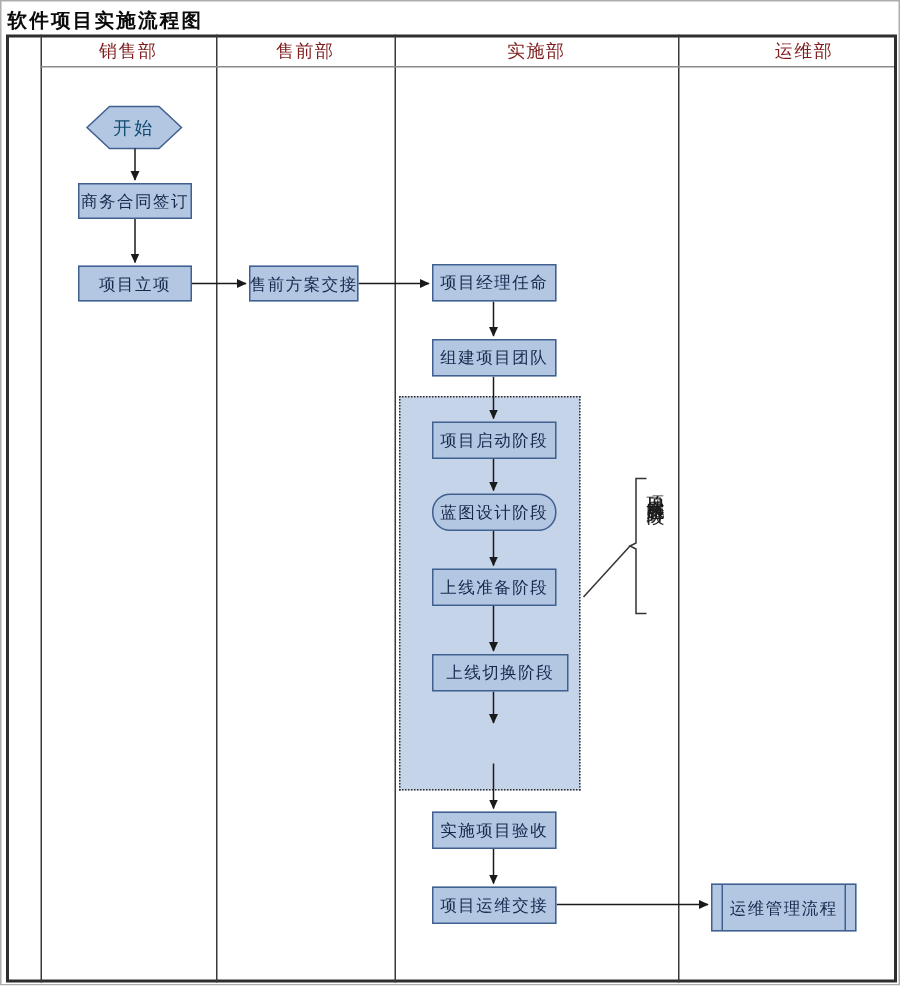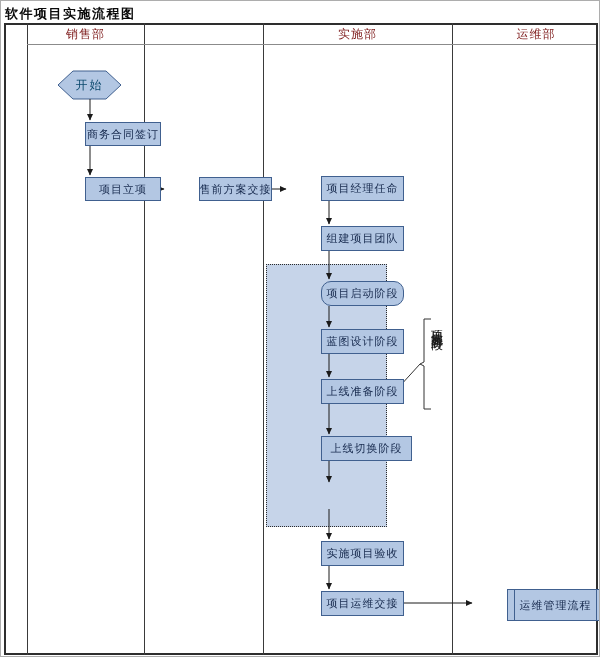--- a/index.html
+++ b/index.html
@@ -32,21 +32,21 @@
   .lh3 { left:451px; width:146px;padding-left:11px; }
 
   .group-box {
     position:absolute; left:265px; top:263px; width:121px; height:263px;
     background:var(--group-fill,#c6d4e9); border:1px dotted #2b2b2b; box-sizing:border-box;
   }
   .node {
     position:absolute; display:flex; align-items:center; justify-content:center;
     background:var(--node-fill,#b3c7e3); border:1px solid var(--node-border,#40608f);
     box-sizing:border-box; font-size:11px; letter-spacing:1px;
-    color:#16294d; white-space:nowrap; text-align:center;margin-left:33px;
+    color:#16294d; white-space:nowrap; text-align:center;
   }
   .hex-label {
     position:absolute; left:57px; top:70px; width:63px; height:28px;
     display:flex; align-items:center; justify-content:center;
     font-size:12px; letter-spacing:2px; color:#0c4a6e;
   }
   .predefined::before, .predefined::after {
     content:""; position:absolute; top:0; bottom:0; width:1px;
     background:var(--node-border,#40608f);
   }
@@ -70,20 +70,21 @@
   <div class="title">软件项目实施流程图</div>
 
   <div class="frame"></div>
   <div class="vline c0"></div>
   <div class="vline c1"></div>
   <div class="vline c2"></div>
   <div class="vline c3"></div>
   <div class="header-sep"></div>
 
   <div class="lane-header lh0">销售部</div>
+  <div class="lane-header lh1">售前部</div>
   <div class="lane-header lh2">实施部</div>
   <div class="lane-header lh3">运维部</div>
 
   <div class="group-box"></div>
 
   <svg class="overlay" width="600" height="657">
     <defs>
       <marker id="arr" markerWidth="8" markerHeight="8" refX="6" refY="3" orient="auto">
         <path d="M0,0 L6.5,3 L0,6 Z" fill="#1a1a1a"></path>
       </marker>
@@ -113,22 +114,22 @@
   <div class="hex-label">开始</div>
 
   <div class="node" style="left:51px; top:121px; width:76px; height:24px;">商务合同签订</div>
   <div class="node" style="left:51px; top:176px; width:76px; height:24px;">项目立项</div>
 
   <div class="node" style="left:165px; top:176px; width:73px; height:24px;">售前方案交接</div>
 
   <div class="node" style="left:287px; top:175px; width:83px; height:25px;">项目经理任命</div>
   <div class="node" style="left:287px; top:225px; width:83px; height:25px;">组建项目团队</div>
 
-  <div class="node" style="left:287px; top:280px; width:83px; height:25px;border-radius:10px;">项目启动阶段</div>
-  <div class="node" style="left:287px; top:328px; width:83px; height:25px;">蓝图设计阶段</div>
+  <div class="node" style="left:287px; top:280px; width:83px; height:25px;">项目启动阶段</div>
+  <div class="node" style="left:287px; top:328px; width:83px; height:25px;border-radius:12px;">蓝图设计阶段</div>
   <div class="node" style="left:287px; top:378px; width:83px; height:25px;">上线准备阶段</div>
   <div class="node" style="left:287px; top:435px; width:91px; height:25px;">上线切换阶段</div>
 
   <div class="node" style="left:287px; top:540px; width:83px; height:25px;">实施项目验收</div>
   <div class="node" style="left:287px; top:590px; width:83px; height:25px;">项目运维交接</div>
 
   <div class="node predefined" style="left:473px; top:588px; width:97px; height:32px;">运维管理流程</div>
 
   <div class="bracket-label">项目实施各阶段</div>
 

